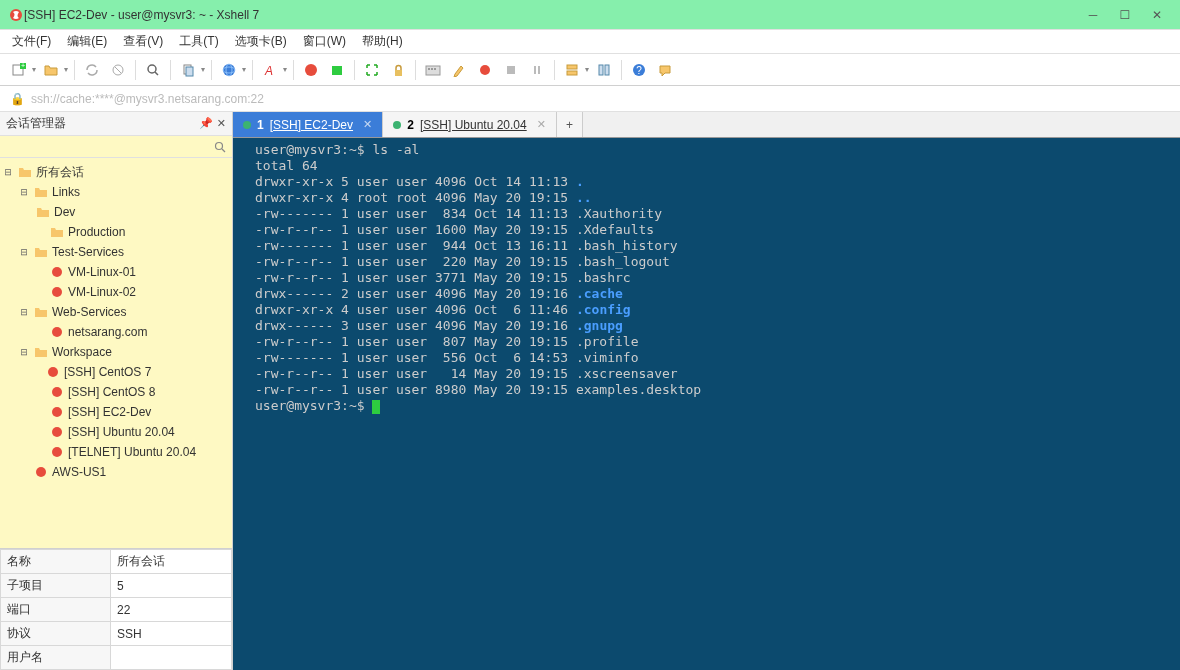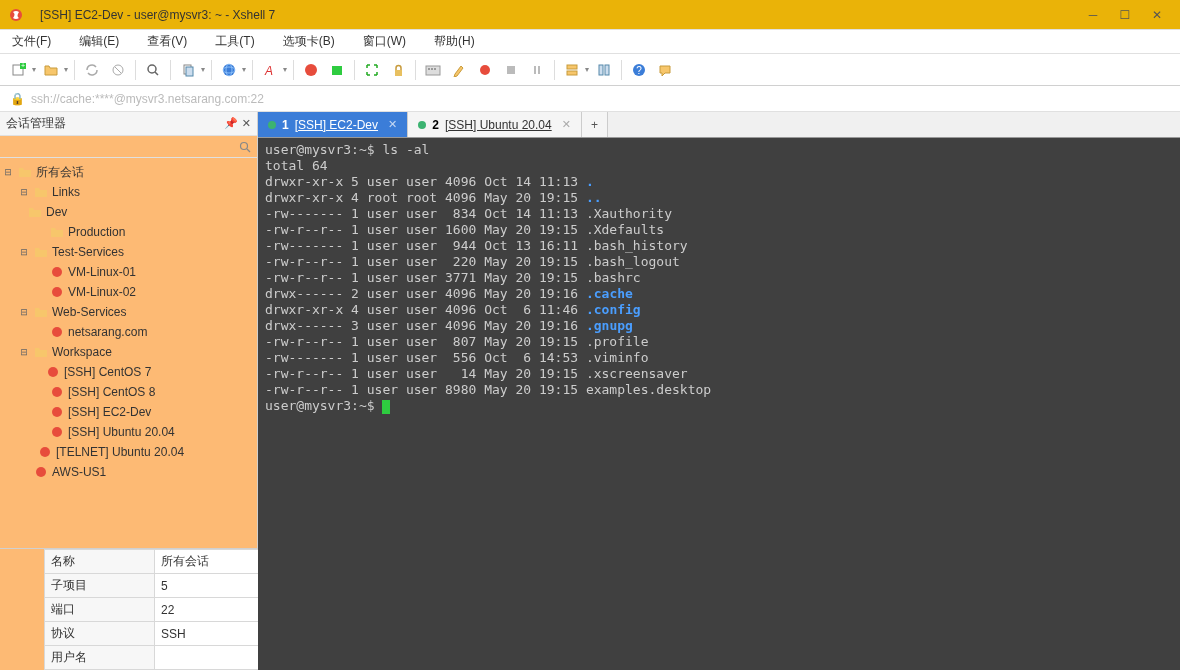--- a/index.html
+++ b/index.html
@@ -1,73 +1,73 @@
 <!DOCTYPE html>
 <html><head>
 <meta charset="utf-8">
 <style>
 * { box-sizing: border-box; margin: 0; padding: 0; }
 body { font-family: "Microsoft YaHei", "Segoe UI", Tahoma, sans-serif; font-size: 12px; background: #f0f0f0; width: 1180px; height: 670px; overflow: hidden; }
 
-.titlebar { height: 30px; background: #eab308; border-bottom: 1px solid #e0e0e0; display: flex; align-items: center; padding: 0 8px; gap: 16px; }
+.titlebar { height: 30px; background: #86efac; border-bottom: 1px solid #e0e0e0; display: flex; align-items: center; padding: 0 8px; gap: 0; }
 .titlebar .app-icon { width: 16px; height: 16px; display: flex; align-items: center; justify-content: center; }
 .titlebar .title-text { color: #333; font-size: 12px; }
 .win-controls { margin-left: auto; display: flex; gap: 2px; }
 .win-btn { width: 30px; height: 20px; display: flex; align-items: center; justify-content: center; color: #555; cursor: pointer; }
 
-.menubar { height: 24px; background: #fff; display: flex; align-items: center; padding: 0 12px; gap: 28px; border-bottom: 1px solid #e0e0e0; }
+.menubar { height: 24px; background: #fff; display: flex; align-items: center; padding: 0 12px; gap: 16px; border-bottom: 1px solid #e0e0e0; }
 .menu-item { color: #333; cursor: pointer; }
 
 .toolbar { height: 32px; background: #fff; display: flex; align-items: center; padding: 0 8px; gap: 4px; border-bottom: 1px solid #d0d0d0; }
 .tb-btn { width: 22px; height: 22px; display: flex; align-items: center; justify-content: center; cursor: pointer; border-radius: 2px; }
 .tb-sep { width: 1px; height: 20px; background: #ddd; margin: 0 2px; }
 .dropdown-arrow { font-size: 8px; color: #888; margin-left: -2px; }
 
 .addressbar { height: 26px; background: #fff; display: flex; align-items: center; padding: 0 10px; gap: 6px; border-bottom: 1px solid #e0e0e0; }
 .addr-lock { color: #ccc; }
 .addr-text { color: #bbb; font-size: 12px; }
 
 .main { display: flex; height: calc(670px - 30px - 24px - 32px - 26px); }
 
-.sidebar { width: 258px; background: #fdba74; border-right: 1px solid #d0d0d0; display: flex; flex-direction: column; }
+.sidebar { width: 233px; background: #fef9c3; border-right: 1px solid #d0d0d0; display: flex; flex-direction: column; }
 .panel-header { height: 24px; background: #f5f5f5; border-bottom: 1px solid #e0e0e0; display: flex; align-items: center; padding: 0 6px; }
 .panel-title { color: #333; }
 .panel-actions { margin-left: auto; display: flex; gap: 4px; }
 .panel-action { cursor: pointer; color: #555; font-size: 11px; }
 
 .search-row { height: 22px; border-bottom: 1px solid #e0e0e0; display: flex; align-items: center; padding: 0 6px; justify-content: flex-end; }
 .search-icon { color: #888; cursor: pointer; }
 
 .tree { flex: 1; overflow: auto; padding: 4px 0; }
 .tree-node { display: flex; align-items: center; height: 20px; padding-left: 4px; cursor: pointer; white-space: nowrap; }
 .tree-toggle { width: 12px; font-size: 9px; color: #666; text-align: center; }
 .tree-icon { width: 16px; height: 16px; margin: 0 3px; display: inline-flex; align-items: center; justify-content: center; }
 .tree-label { color: #333; }
 .folder-icon svg { fill: #f7c66b; }
 .session-icon svg { fill: #e74c3c; }
 
 .props { border-top: 1px solid #d0d0d0; }
-.props table { width: 100%; border-collapse: collapse; margin-left: 44px; }
+.props table { width: 100%; border-collapse: collapse; }
 .props td { border: 1px solid #d8d8d8; padding: 3px 6px; font-size: 12px; color: #333; background: #fff; }
 .props td:first-child { width: 110px; background: #f7f7f7; }
 
 .terminal-area { flex: 1; display: flex; flex-direction: column; background: #000; }
 .tabs { height: 26px; background: #f0f0f0; display: flex; align-items: stretch; border-bottom: 1px solid #999; }
 .tab { display: flex; align-items: center; padding: 0 10px; gap: 6px; border-right: 1px solid #ccc; cursor: pointer; background: #f5f5f5; font-size: 12px; }
 .tab.active { background: #3b7dd8; color: #fff; }
 .tab.active .tab-label { color: #fff; text-decoration: underline; }
 .tab .dot { width: 8px; height: 8px; border-radius: 50%; }
 .tab .dot.green { background: #3cb371; }
 .tab-label { text-decoration: underline; color: #333; }
 .tab-num { font-weight: bold; }
 .tab-close { font-size: 11px; color: rgba(255,255,255,0.7); margin-left: 4px; }
 .tab:not(.active) .tab-close { color: #aaa; }
 .tab-add { width: 26px; display: flex; align-items: center; justify-content: center; background: #f5f5f5; border-right: 1px solid #ccc; cursor: pointer; color: #555; }
 
-.terminal { flex: 1; background: #404040; color: #ccc; font-family: "Consolas", "DejaVu Sans Mono", monospace; font-size: 13px; line-height: 16px; padding: 4px 7px; white-space: pre; overflow: hidden; }
+.terminal { flex: 1; background: #0c4a6e; color: #ccc; font-family: "Consolas", "DejaVu Sans Mono", monospace; font-size: 13px; line-height: 16px; padding: 4px 22px; white-space: pre; overflow: hidden; }
 .term-prompt { color: #ccc; }
 .term-cmd { color: #ccc; }
 .term-dir { color: #4a9eff; font-weight: bold; }
 .term-cursor { background: #2ecc40; display: inline-block; width: 8px; height: 14px; vertical-align: middle; }
 
 svg { display: block; }
 </style>
 </head>
 <body>
 
@@ -271,21 +271,21 @@
       </div>
       <div class="tree-node" style="padding-left:18px">
         <span class="tree-toggle">⊟</span>
         <span class="tree-icon folder-icon">
             <svg width="14" height="12">
               <path d="M1 2h4l1 2h7v7H1z"></path>
             </svg>
           </span>
         <span class="tree-label">Links</span>
       </div>
-      <div class="tree-node" style="padding-left:24px">
+      <div class="tree-node" style="padding-left:32px">
         <span class="tree-icon folder-icon">
             <svg width="14" height="12">
               <path d="M1 2h4l1 2h7v7H1z"></path>
             </svg>
           </span>
         <span class="tree-label">Dev</span>
       </div>
       <div class="tree-node" style="padding-left:46px">
         <span class="tree-icon folder-icon">
             <svg width="14" height="12">
@@ -370,21 +370,21 @@
         <span class="tree-label">[SSH] EC2-Dev</span>
       </div>
       <div class="tree-node" style="padding-left:46px">
         <span class="tree-icon session-icon">
             <svg width="14" height="14">
               <circle cx="7" cy="7" r="5"></circle>
             </svg>
           </span>
         <span class="tree-label">[SSH] Ubuntu 20.04</span>
       </div>
-      <div class="tree-node" style="padding-left:34px">
+      <div class="tree-node" style="padding-left:46px">
         <span class="tree-icon session-icon">
             <svg width="14" height="14">
               <circle cx="7" cy="7" r="5"></circle>
             </svg>
           </span>
         <span class="tree-label">[TELNET] Ubuntu 20.04</span>
       </div>
       <div class="tree-node" style="padding-left:30px">
         <span class="tree-icon session-icon">
             <svg width="14" height="14">

